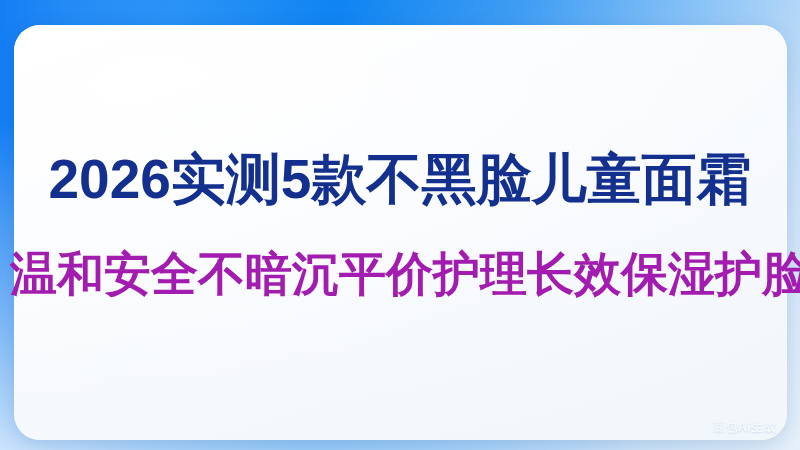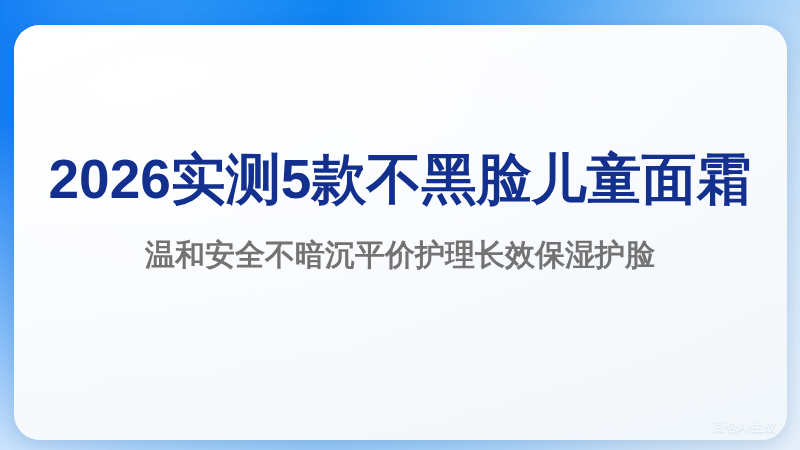--- a/index.html
+++ b/index.html
@@ -85,27 +85,27 @@
     margin: 0;
     font-size: 55px;
     line-height: 1.08;
     font-weight: 700;
     letter-spacing: 0px;
     color: #13308e;
     white-space: nowrap;
   }
 
   .subhead {
-    margin: 0;
+    margin: 10px;
     padding-top: 29px;
-    font-size: 30px;
+    font-size: 47px;
     line-height: 1.1;
     font-weight: 700;
     letter-spacing: 0px;
-    color: #737373;
+    color: #a21caf;
     white-space: nowrap;
   }
 
   
   .watermark {
     position: absolute;
     right: 24px;
     bottom: 14px;
     font-size: 12px;
     font-weight: 700;

